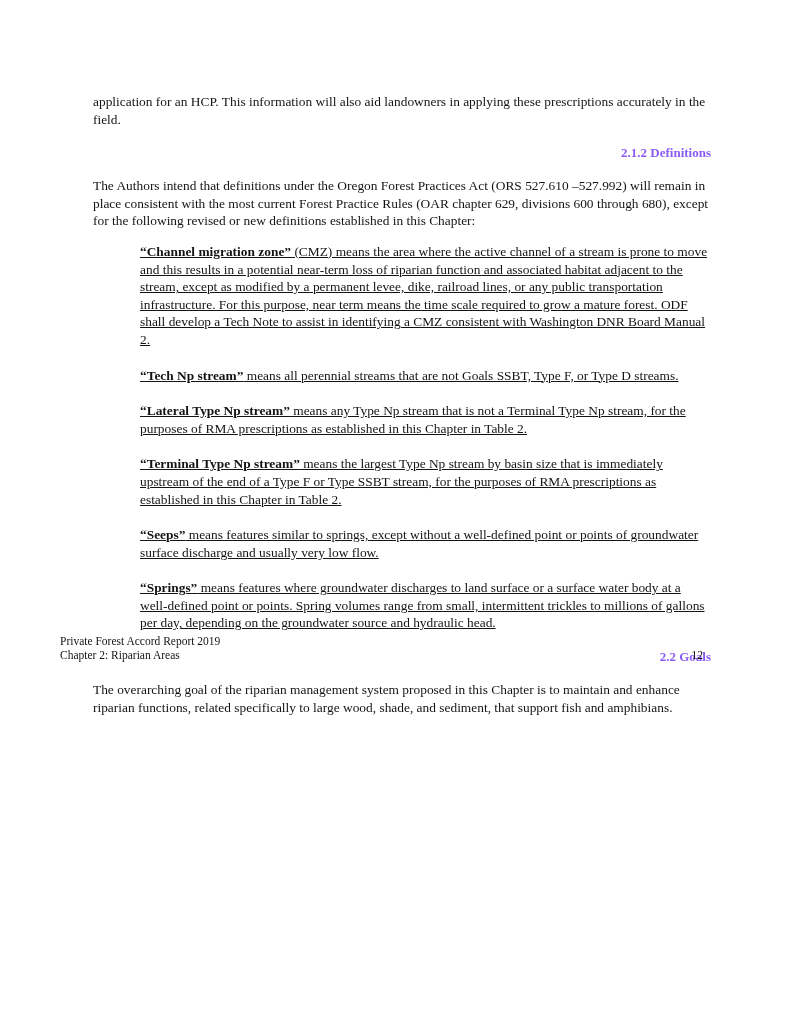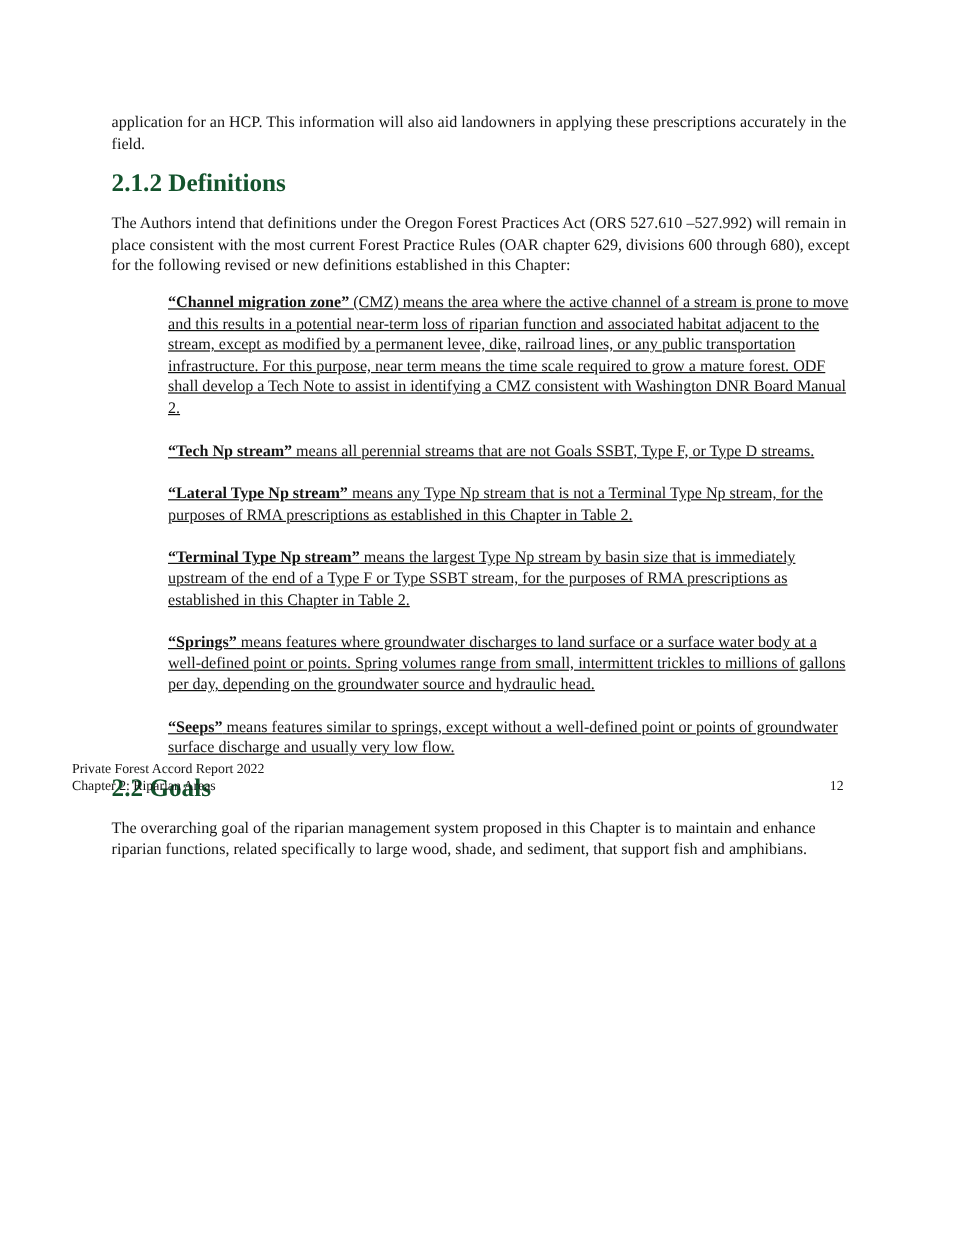--- a/index.html
+++ b/index.html
@@ -15,25 +15,26 @@
   .content {
     position: absolute;
     left: 93px;
     top: 93px;
     width: 618px;
     font-size: 13.4px;
     line-height: 17.6px;
   }
   p.body { margin: 0 0 13px 0; }
   h2.heading {
-    font-size: 21px;
+    font-size: 13px;
     line-height: 21px;
     font-weight: bold;
     margin: 14px 0 14px 0;
-    color: #14532d;
+    color: #8b5cf6;
+    text-align: right;
   }
   .definitions { margin-left: 47px; }
   p.def { margin: 0 0 18px 0; text-decoration: underline; }
   p.def:last-child { margin-bottom: 0; }
   p.def strong { font-weight: bold; }
   .footer {
     position: absolute;
     left: 60px;
     right: 97px;
     bottom: 71px;
@@ -61,32 +62,32 @@
 
       <p class="def"><strong>“Channel migration zone”</strong><span> (CMZ) means the area where the active channel of a stream is prone to move and this results in a potential near-term loss of riparian function and associated habitat adjacent to the stream, except as modified by a permanent levee, dike, railroad lines, or any public transportation infrastructure. For this purpose, near term means the time scale required to grow a mature forest. ODF shall develop a Tech Note to assist in identifying a CMZ consistent with Washington DNR Board Manual 2.</span></p>
 
       <p class="def"><strong>“Tech Np stream”</strong><span> means all perennial streams that are not Goals SSBT, Type F, or Type D streams.</span></p>
 
       <p class="def"><strong>“Lateral Type Np stream”</strong><span> means any Type Np stream that is not a Terminal Type Np stream, for the purposes of RMA prescriptions as established in this Chapter in Table 2.</span></p>
 
       <p class="def"><strong>“Terminal Type Np stream”</strong><span> means the largest Type Np stream by basin size that is immediately upstream of the end of a Type F or Type SSBT stream, for the purposes of RMA prescriptions as established in this Chapter in Table 2.</span></p>
 
 
+      <p class="def"><strong>“Seeps”</strong><span> means features similar to springs, except without a well-defined point or points of groundwater surface discharge and usually very low flow.</span></p>
+
       <p class="def"><strong>“Springs”</strong><span> means features where groundwater discharges to land surface or a surface water body at a well-defined point or points. Spring volumes range from small, intermittent trickles to millions of gallons per day, depending on the groundwater source and hydraulic head.</span></p>
-
-      <p class="def"><strong>“Seeps”</strong><span> means features similar to springs, except without a well-defined point or points of groundwater surface discharge and usually very low flow.</span></p>
 
     </div>
 
     <h2 class="heading">2.2 Goals</h2>
 
     <p class="body">The overarching goal of the riparian management system proposed in this Chapter is to maintain and enhance riparian functions, related specifically to large wood, shade, and sediment, that support fish and amphibians.</p>
 
   </div>
 
   <div class="footer">
     <div class="footer-left">
-      <div>Private Forest Accord Report 2022</div>
+      <div>Private Forest Accord Report 2019</div>
       <div>Chapter 2: Riparian Areas</div>
     </div>
     <div class="footer-page-number">12</div>
   </div>
 </div>
 
 </body></html>

